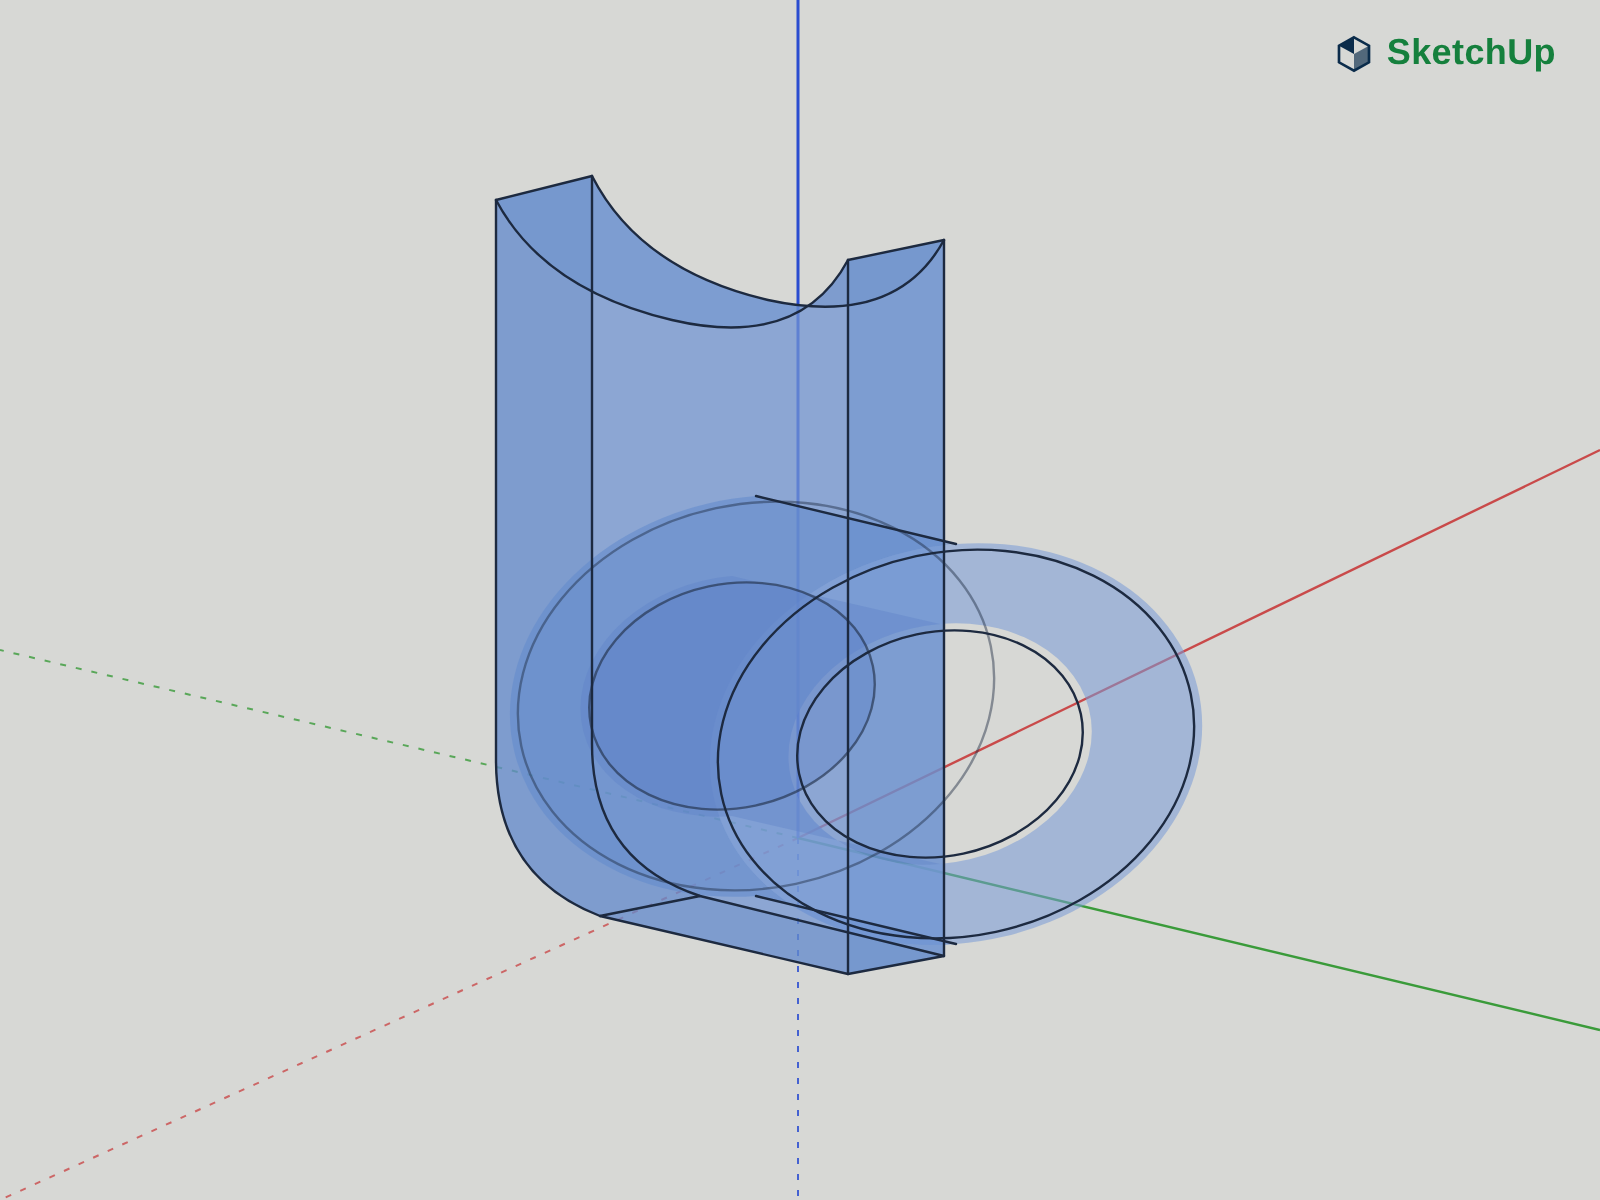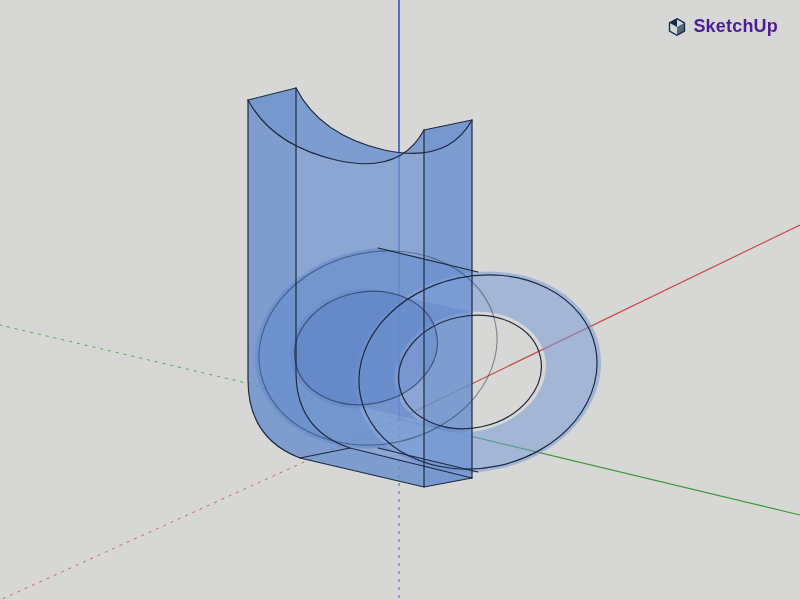--- a/index.html
+++ b/index.html
@@ -16,21 +16,21 @@
     width: 800px;
     height: 600px;
   }
   .watermark {
     position: absolute;
     top: 16px;
     right: 22px;
     display: flex;
     align-items: center;
     gap: 6px;
-    color: #4c1d95;
+    color: #15803d;
     font-weight: 600;
     font-size: 18px;
     letter-spacing: 0.2px;
   }
   .watermark svg { display: block; }
   svg.scene {
     position: absolute;
     top: 0;
     left: 0;
     width: 800px;

